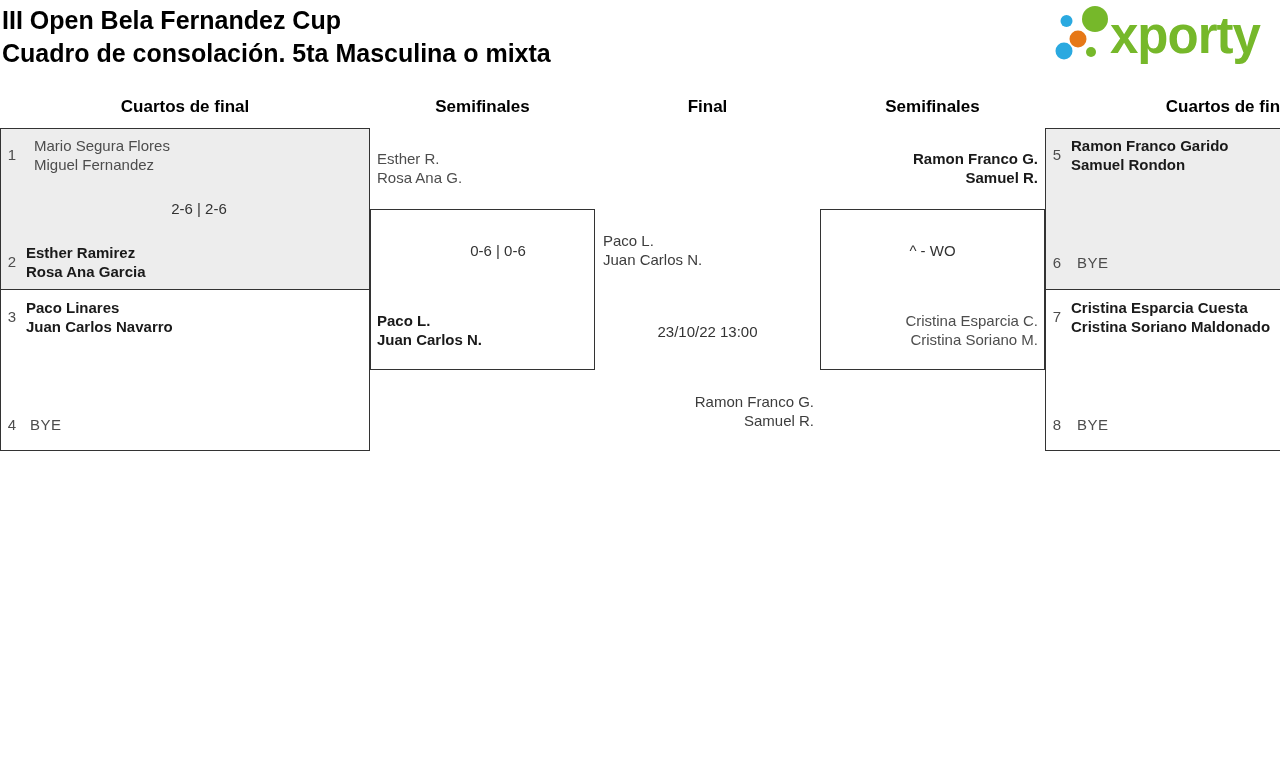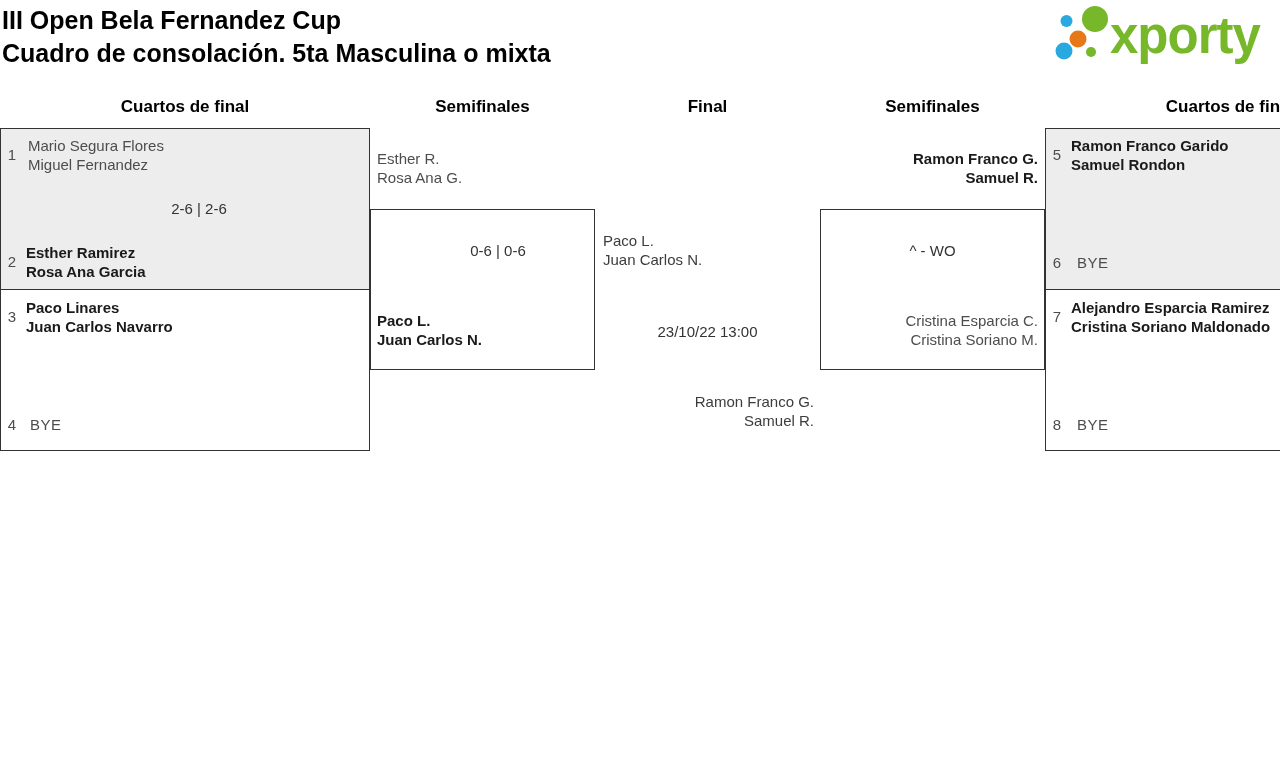--- a/index.html
+++ b/index.html
@@ -47,21 +47,21 @@
   <div class="colhdr" style="left:1045px;width:370px;">Cuartos de final</div>
 
   <div class="box shaded" style="left:0;top:128px;width:370px;height:162px;"></div>
   <div class="box plain" style="left:0;top:289px;width:370px;height:162px;"></div>
   <div class="box plain" style="left:370px;top:209px;width:225px;height:161px;"></div>
   <div class="box plain" style="left:820px;top:209px;width:225px;height:161px;"></div>
   <div class="box shaded" style="left:1045px;top:128px;width:370px;height:162px;"></div>
   <div class="box plain" style="left:1045px;top:289px;width:370px;height:162px;"></div>
 
   <div class="seed" style="left:3px;top:145px;">1</div>
-  <div class="team" style="left:28px;top:136px;">
+  <div class="team" style="left:34px;top:136px;">
     <div>Mario Segura Flores</div>
     <div>Miguel Fernandez</div>
   </div>
   <div class="score" style="left:0;width:398px;top:199px;">2-6 | 2-6</div>
   <div class="seed" style="left:3px;top:252px;">2</div>
   <div class="team winner" style="left:26px;top:243px;">
     <div>Esther Ramirez</div>
     <div>Rosa Ana Garcia</div>
   </div>
 
@@ -106,19 +106,19 @@
   <div class="seed" style="left:1048px;top:145px;">5</div>
   <div class="team winner" style="left:1071px;top:136px;">
     <div>Ramon Franco Garido</div>
     <div>Samuel Rondon</div>
   </div>
   <div class="seed" style="left:1048px;top:253px;">6</div>
   <div class="bye" style="left:1077px;top:253px;">BYE</div>
 
   <div class="seed" style="left:1048px;top:307px;">7</div>
   <div class="team winner" style="left:1071px;top:298px;">
-    <div>Alejandro Esparcia Ramirez</div>
+    <div>Cristina Esparcia Cuesta</div>
     <div>Cristina Soriano Maldonado</div>
   </div>
   <div class="seed" style="left:1048px;top:415px;">8</div>
   <div class="bye" style="left:1077px;top:415px;">BYE</div>
 
 </div>
 
 </body></html>

